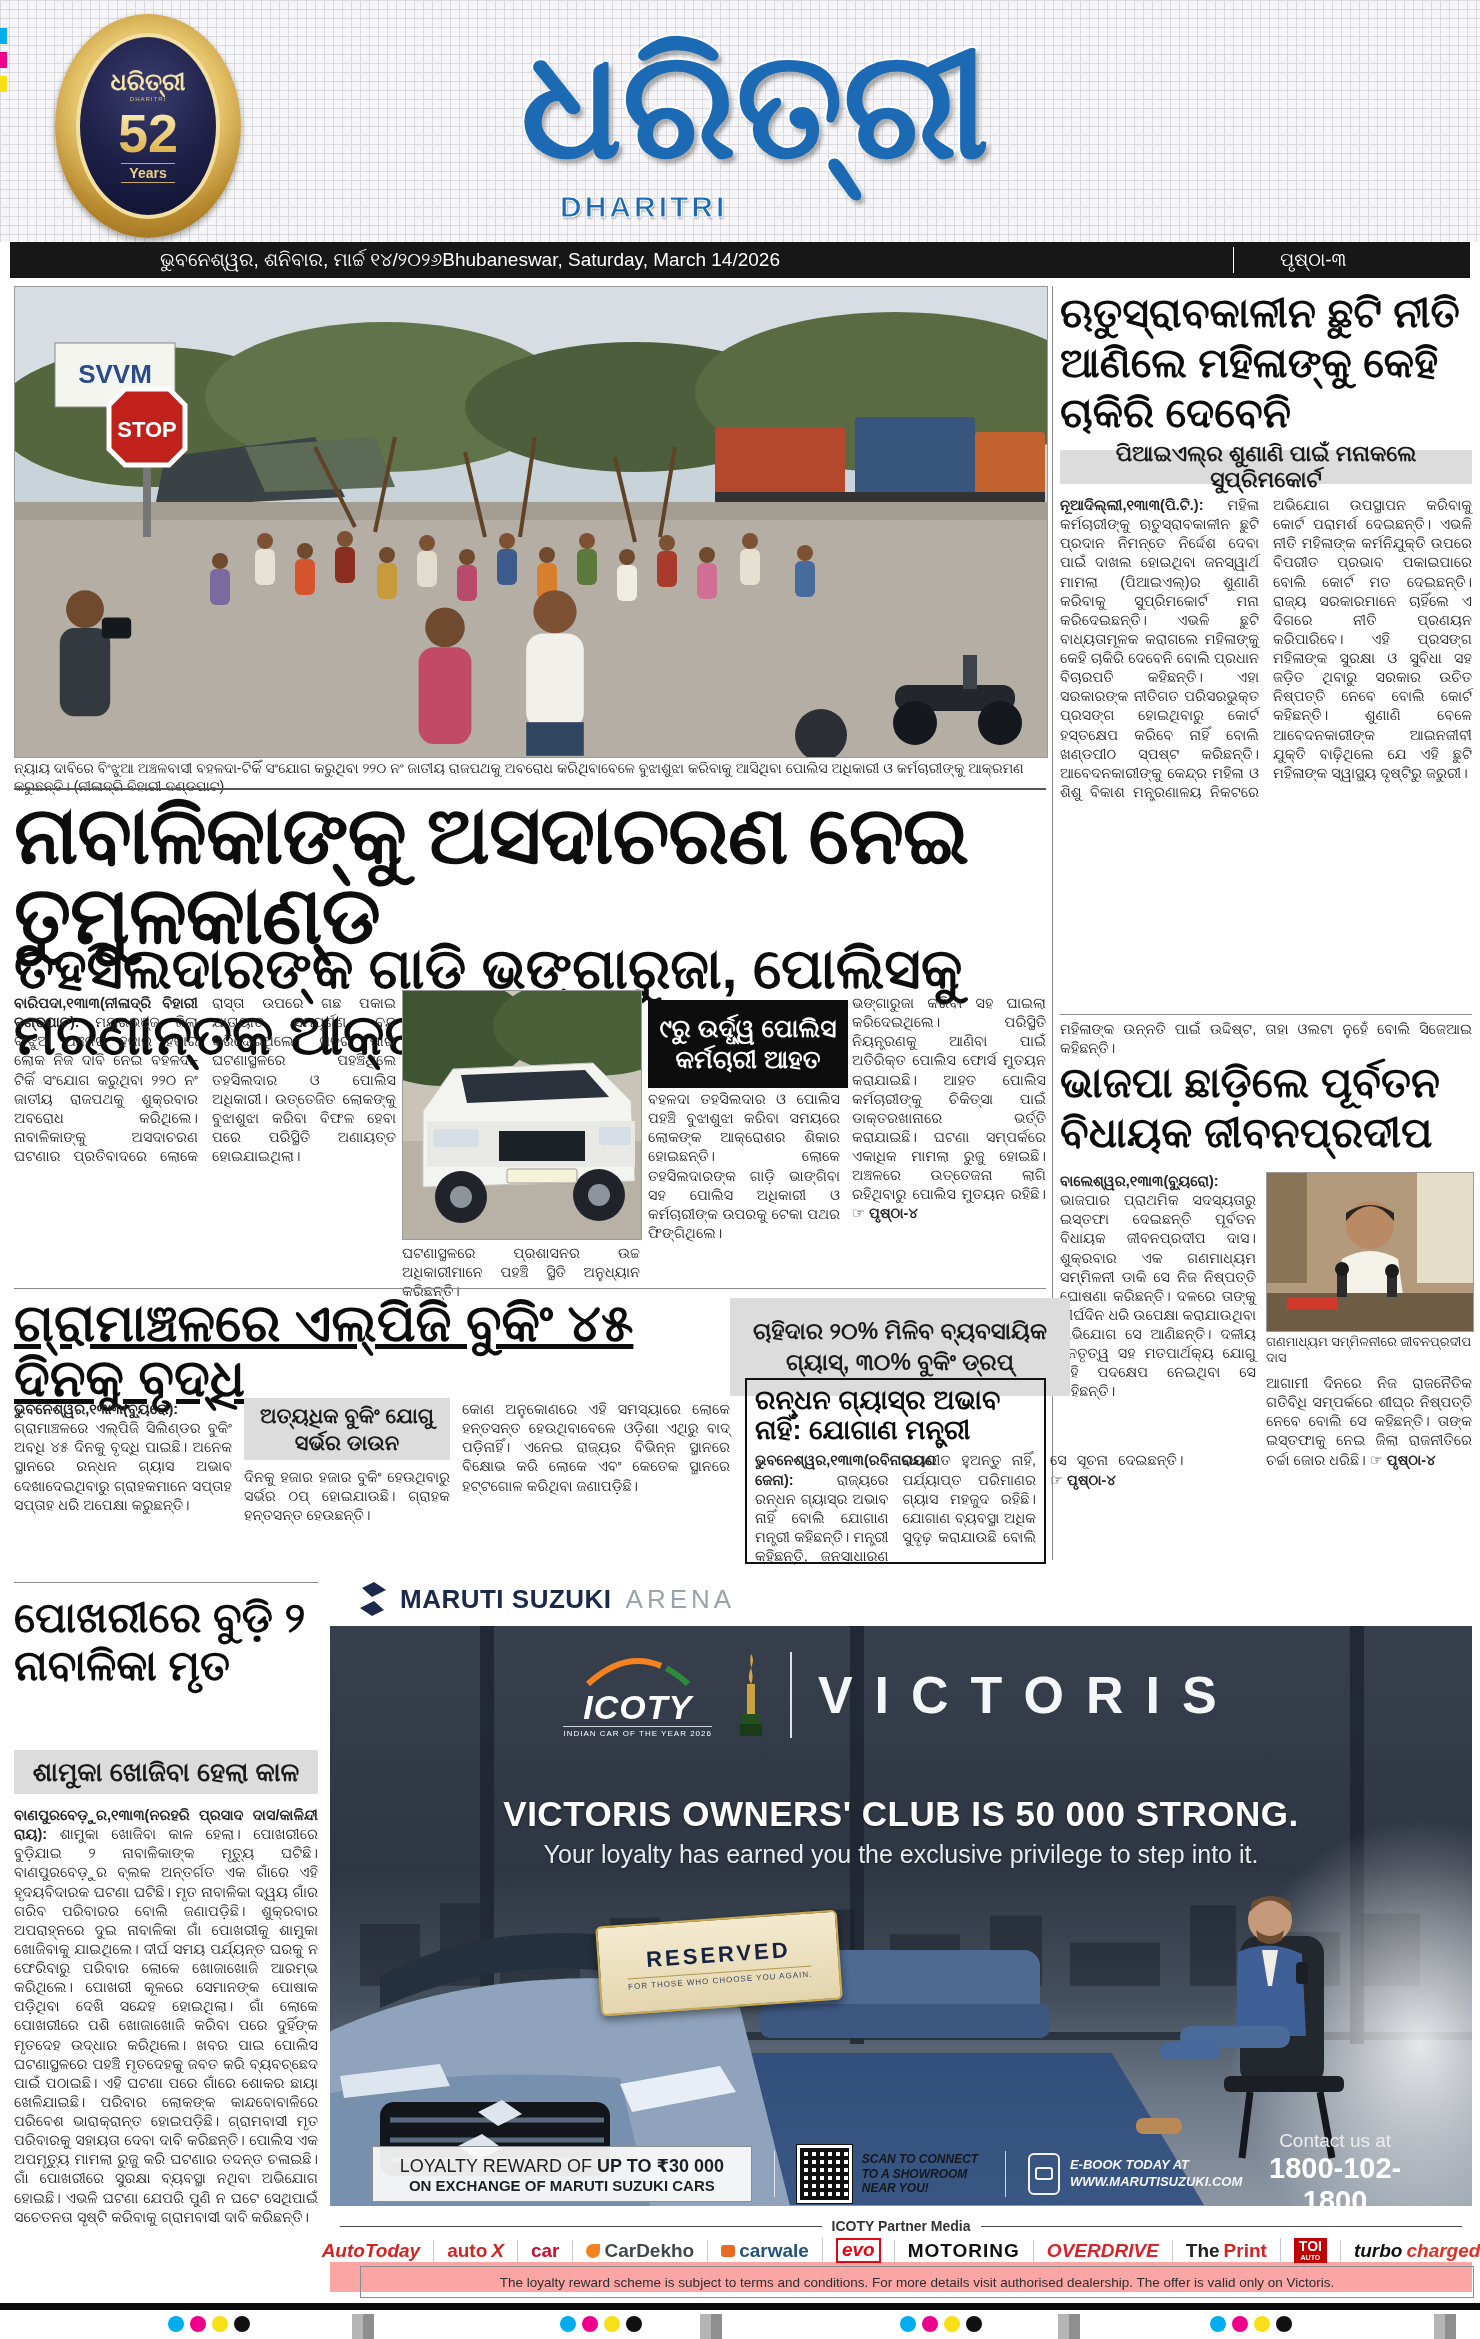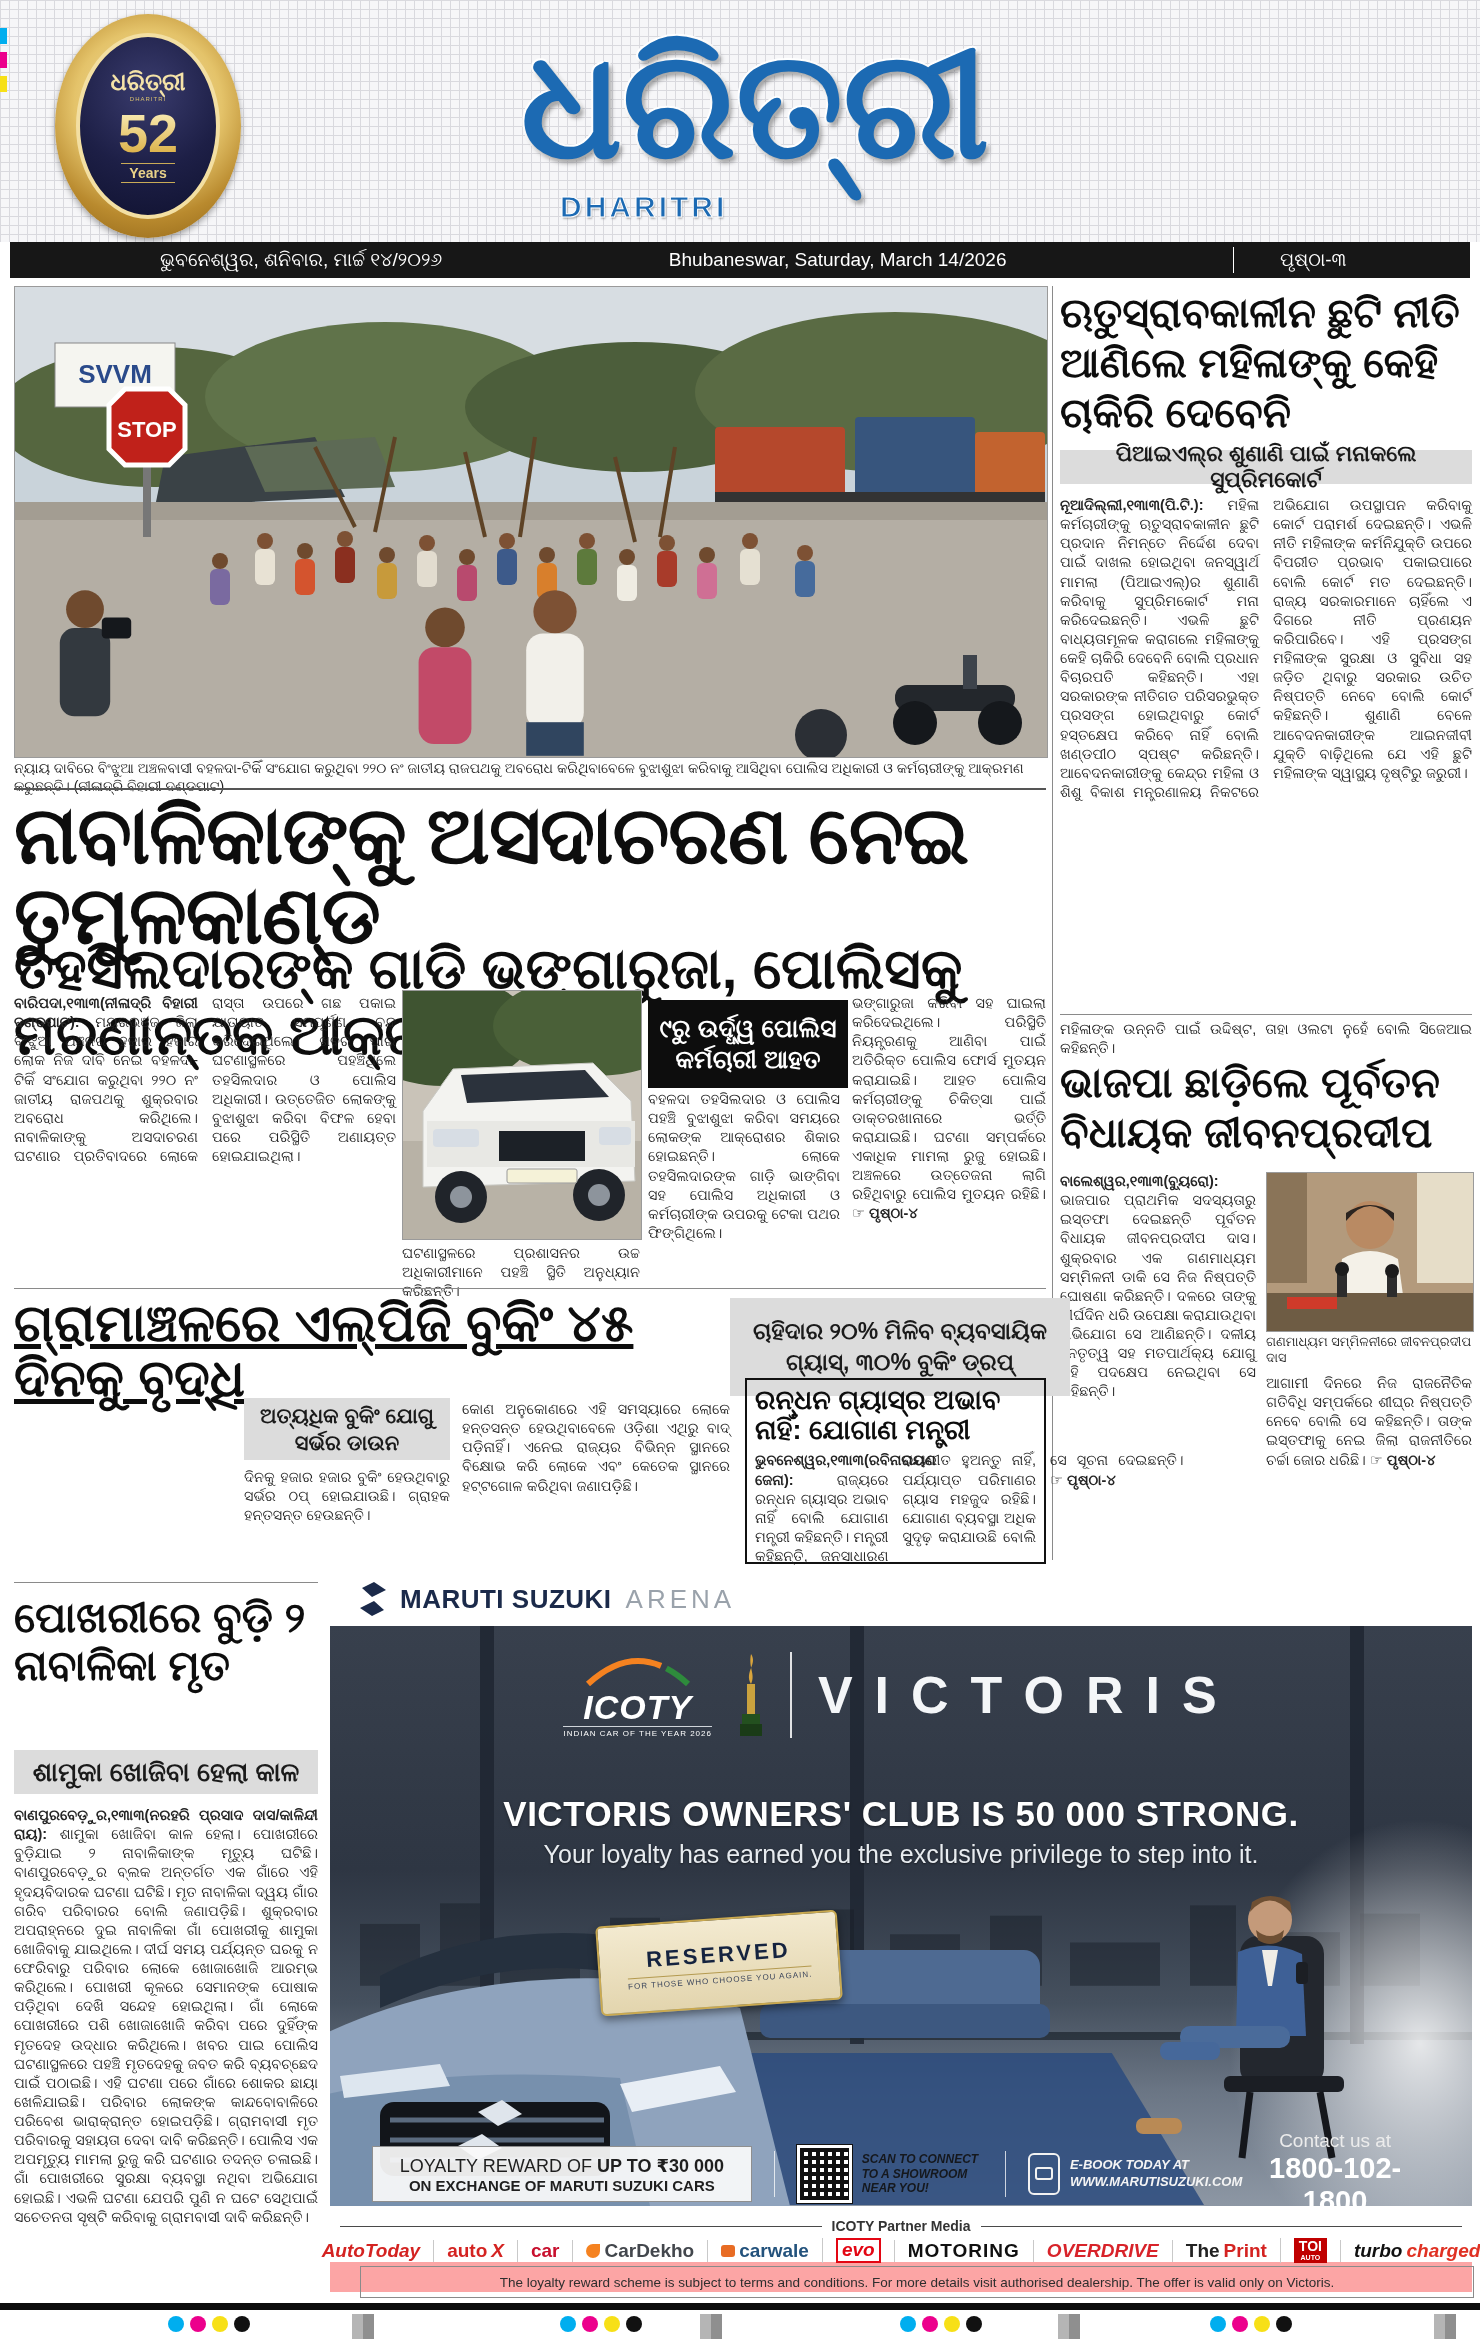--- a/index.html
+++ b/index.html
@@ -24,21 +24,21 @@
   .mast-logo{left:430px;top:-4px;width:650px;height:222px;display:flex;align-items:center;justify-content:center;
     font-size:150px;font-weight:800;color:#1c6ab3;-webkit-text-stroke:4px #ffffff;paint-order:stroke;
     text-shadow:3px 4px 4px rgba(60,60,60,.45);}
   .mast-sub{left:560px;top:190px;width:300px;font-size:30px;font-weight:800;color:#1c6ab3;letter-spacing:3px;
     -webkit-text-stroke:1px #fff;text-shadow:1px 2px 2px rgba(80,80,80,.4);}
   .regmark-v{left:0;width:7px;height:16px;}
   
   .datebar{left:10px;top:242px;width:1460px;height:36px;background:#171717;color:#fff;
     display:flex;align-items:center;font-size:19px;}
   .datebar .d-odia{margin-left:150px;}
-  .datebar .d-en{flex:1;text-align:center;}
+  .datebar .d-en{flex:1;text-align:left;}
   .datebar .d-page{border-left:1.5px solid #fff;padding:2px 0 2px 46px;margin-right:70px;width:120px;}
   
   .body-text{font-size:14.5px;line-height:1.32;text-align:justify;color:#242424;}
   .col2{column-count:2;column-gap:14px;}
   .dl{font-weight:bold;}
   .graybox{background:#dcdcdc;display:flex;align-items:center;justify-content:center;text-align:center;font-weight:700;}
   .rule{background:#8a8a8a;}
   .pointer{font-weight:800;white-space:nowrap;}
   .headline{font-weight:800;color:#0d0d0d;letter-spacing:-1px;}
   
@@ -352,20 +352,24 @@
   <div class="abs body-text" style="left:1266px;top:1374px;width:206px;height:184px;">
     <span>ଆଗାମୀ ଦିନରେ ନିଜ ରାଜନୈତିକ ଗତିବିଧି ସମ୍ପର୍କରେ ଶୀଘ୍ର ନିଷ୍ପତ୍ତି ନେବେ ବୋଲି ସେ କହିଛନ୍ତି। ତାଙ୍କ ଇସ୍ତଫାକୁ ନେଇ ଜିଲା ରାଜନୀତିରେ ଚର୍ଚ୍ଚା ଜୋର ଧରିଛି।</span>
     <span class="pointer">☞</span>
     <span class="pointer">ପୃଷ୍ଠା-୪</span>
   </div>
 
   <div class="abs rule" style="left:14px;top:1288px;width:1032px;height:1px;"></div>
   <div class="abs headline" style="left:14px;top:1296px;width:708px;font-size:52px;line-height:1.05;letter-spacing:0;text-decoration:underline;">ଗ୍ରାମାଞ୍ଚଳରେ ଏଲ୍‌ପିଜି ବୁକିଂ ୪୫ ଦିନକୁ ବୃଦ୍ଧି</div>
   <div class="abs graybox" style="left:730px;top:1298px;width:316px;height:90px;font-size:23px;line-height:1.35;padding:4px 12px;">ଚାହିଦାର ୨୦% ମିଳିବ ବ୍ୟବସାୟିକ ଗ୍ୟାସ୍, ୩୦% ବୁକିଂ ଡ୍ରପ୍</div>
 
+  <div class="abs body-text" style="left:14px;top:1400px;width:218px;height:160px;">
+    <span class="dl">ଭୁବନେଶ୍ୱର,୧୩ା୩(ବ୍ୟୁରୋ):</span>
+    <span>ଗ୍ରାମାଞ୍ଚଳରେ ଏଲ୍‌ପିଜି ସିଲିଣ୍ଡର ବୁକିଂ ଅବଧି ୪୫ ଦିନକୁ ବୃଦ୍ଧି ପାଇଛି। ଅନେକ ସ୍ଥାନରେ ରନ୍ଧନ ଗ୍ୟାସ ଅଭାବ ଦେଖାଦେଇଥିବାରୁ ଗ୍ରାହକମାନେ ସପ୍ତାହ ସପ୍ତାହ ଧରି ଅପେକ୍ଷା କରୁଛନ୍ତି।</span>
+  </div>
   <div class="abs graybox" style="left:244px;top:1398px;width:206px;height:62px;font-size:21px;line-height:1.3;">ଅତ୍ୟଧିକ ବୁକିଂ ଯୋଗୁ ସର୍ଭର ଡାଉନ</div>
   <div class="abs body-text" style="left:244px;top:1468px;width:206px;height:92px;">ଦିନକୁ ହଜାର ହଜାର ବୁକିଂ ହେଉଥିବାରୁ ସର୍ଭର ଠପ୍ ହୋଇଯାଉଛି। ଗ୍ରାହକ ହନ୍ତସନ୍ତ ହେଉଛନ୍ତି।</div>
   <div class="abs body-text" style="left:462px;top:1400px;width:268px;height:160px;">କୋଣ ଅନୁକୋଣରେ ଏହି ସମସ୍ୟାରେ ଲୋକେ ହନ୍ତସନ୍ତ ହେଉଥିବାବେଳେ ଓଡ଼ିଶା ଏଥିରୁ ବାଦ୍ ପଡ଼ିନାହିଁ। ଏନେଇ ରାଜ୍ୟର ବିଭିନ୍ନ ସ୍ଥାନରେ ବିକ୍ଷୋଭ କରି ଲୋକେ ଏବଂ କେତେକ ସ୍ଥାନରେ ହଟ୍ଟଗୋଳ କରିଥିବା ଜଣାପଡ଼ିଛି।</div>
 
   <div class="abs" style="left:745px;top:1378px;width:301px;height:186px;border:2px solid #111;padding:6px 8px;box-sizing:border-box;">
     <div class="headline" style="font-size:27px;letter-spacing:0;line-height:1.1;">ରନ୍ଧନ ଗ୍ୟାସ୍‌ର ଅଭାବ ନାହିଁ: ଯୋଗାଣ ମନ୍ତ୍ରୀ</div>
     <div class="body-text col2" style="margin-top:6px;height:120px;">
       <span class="dl">ଭୁବନେଶ୍ୱର,୧୩ା୩(ରବିନାରାୟଣ ଜେନା):</span>
       <span>ରାଜ୍ୟରେ ରନ୍ଧନ ଗ୍ୟାସ୍‌ର ଅଭାବ ନାହିଁ ବୋଲି ଯୋଗାଣ ମନ୍ତ୍ରୀ କହିଛନ୍ତି। ମନ୍ତ୍ରୀ କହିଛନ୍ତି, ଜନସାଧାରଣ ଭୟଭୀତ ହୁଅନ୍ତୁ ନାହିଁ, ପର୍ଯ୍ୟାପ୍ତ ପରିମାଣର ଗ୍ୟାସ ମହଜୁଦ ରହିଛି। ଯୋଗାଣ ବ୍ୟବସ୍ଥା ଅଧିକ ସୁଦୃଢ଼ କରାଯାଉଛି ବୋଲି ସେ ସୂଚନା ଦେଇଛନ୍ତି।</span>
       <span class="pointer">☞</span>

